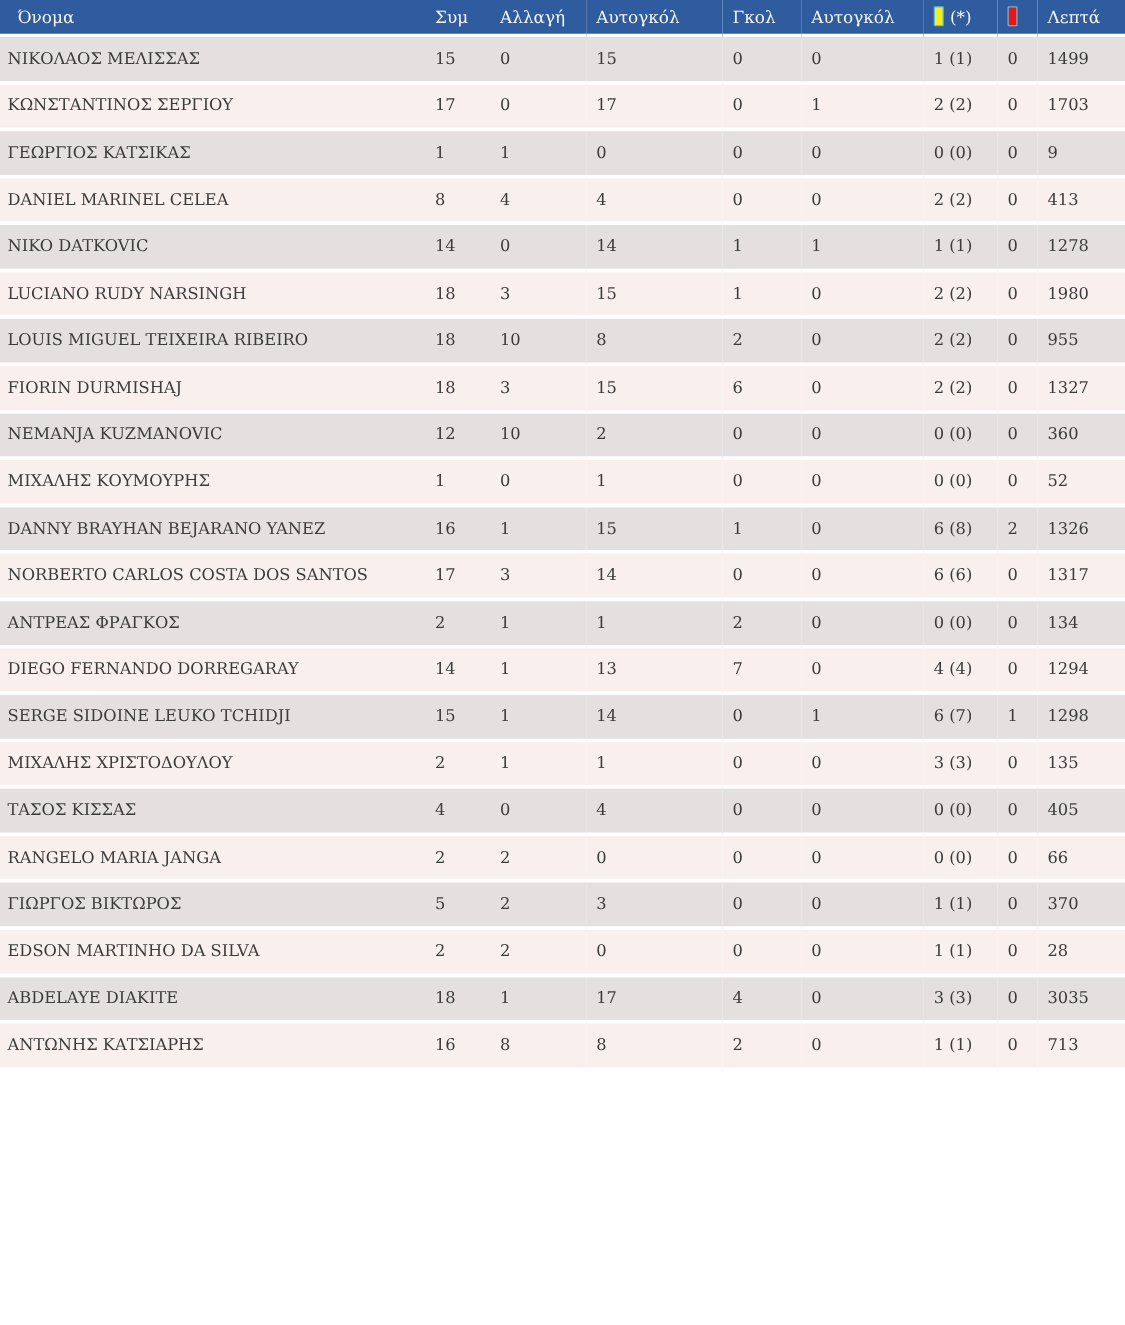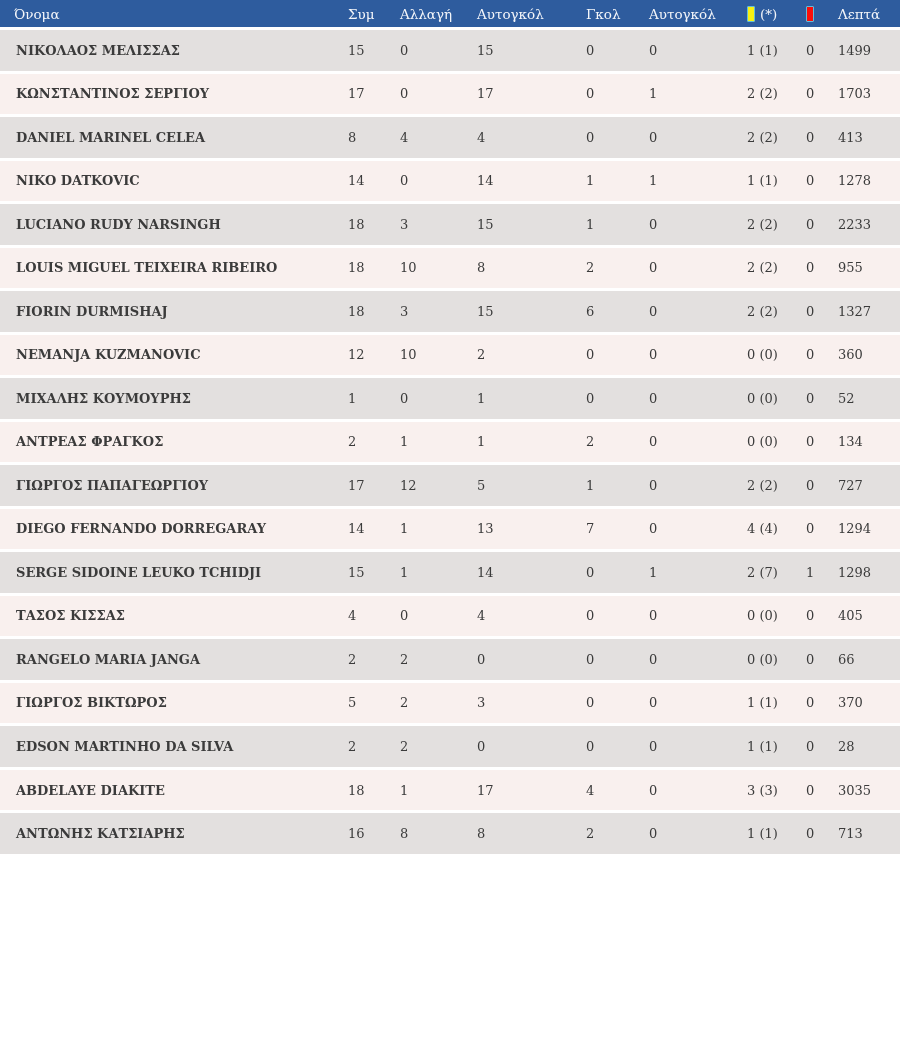--- a/index.html
+++ b/index.html
@@ -42,21 +42,21 @@
   tbody td {
     font-size: 13px;
     color: var(--text-dark);
     text-align: left;
     padding: 0 0 0 8px;
     border-bottom: 3px solid #ffffff;
     white-space: nowrap;
     overflow: hidden;
     vertical-align: middle;
   }
-  tbody td.first { padding-left: 16px; font-weight: bold; }
+  tbody td.first { padding-left: 6px; }
   tbody tr:nth-child(odd)  td { background: var(--row-odd); }
   tbody tr:nth-child(even) td { background: var(--row-even); }
   .card {
     display: inline-block;
     width: 8px; height: 16px;
     vertical-align: -3px;
     margin-right: 5px;
     border: 1px solid var(--card-border);
     border-radius: 1px;
   }
@@ -108,20 +108,31 @@
     <td>17</td>
     <td>0</td>
     <td>17</td>
     <td>0</td>
     <td>1</td>
     <td>2 (2)</td>
     <td>0</td>
     <td>1703</td>
   </tr>
       <tr>
+    <td class="first">ΓΕΩΡΓΙΟΣ ΚΑΤΣΙΚΑΣ</td>
+    <td>1</td>
+    <td>1</td>
+    <td>0</td>
+    <td>0</td>
+    <td>0</td>
+    <td>0 (0)</td>
+    <td>0</td>
+    <td>9</td>
+  </tr>
+      <tr>
     <td class="first">DANIEL MARINEL CELEA</td>
     <td>8</td>
     <td>4</td>
     <td>4</td>
     <td>0</td>
     <td>0</td>
     <td>2 (2)</td>
     <td>0</td>
     <td>413</td>
   </tr>
@@ -138,21 +149,21 @@
   </tr>
       <tr>
     <td class="first">LUCIANO RUDY NARSINGH</td>
     <td>18</td>
     <td>3</td>
     <td>15</td>
     <td>1</td>
     <td>0</td>
     <td>2 (2)</td>
     <td>0</td>
-    <td>2233</td>
+    <td>1980</td>
   </tr>
       <tr>
     <td class="first">LOUIS MIGUEL TEIXEIRA RIBEIRO</td>
     <td>18</td>
     <td>10</td>
     <td>8</td>
     <td>2</td>
     <td>0</td>
     <td>2 (2)</td>
     <td>0</td>
@@ -185,62 +196,84 @@
     <td>1</td>
     <td>0</td>
     <td>1</td>
     <td>0</td>
     <td>0</td>
     <td>0 (0)</td>
     <td>0</td>
     <td>52</td>
   </tr>
       <tr>
+    <td class="first">DANNY BRAYHAN BEJARANO YANEZ</td>
+    <td>16</td>
+    <td>1</td>
+    <td>15</td>
+    <td>1</td>
+    <td>0</td>
+    <td>6 (8)</td>
+    <td>2</td>
+    <td>1326</td>
+  </tr>
+      <tr>
+    <td class="first">NORBERTO CARLOS COSTA DOS SANTOS</td>
+    <td>17</td>
+    <td>3</td>
+    <td>14</td>
+    <td>0</td>
+    <td>0</td>
+    <td>6 (6)</td>
+    <td>0</td>
+    <td>1317</td>
+  </tr>
+      <tr>
     <td class="first">ΑΝΤΡΕΑΣ ΦΡΑΓΚΟΣ</td>
     <td>2</td>
     <td>1</td>
     <td>1</td>
     <td>2</td>
     <td>0</td>
     <td>0 (0)</td>
     <td>0</td>
     <td>134</td>
-  </tr>
-      <tr>
-    <td class="first">ΓΙΩΡΓΟΣ ΠΑΠΑΓΕΩΡΓΙΟΥ</td>
-    <td>17</td>
-    <td>12</td>
-    <td>5</td>
-    <td>1</td>
-    <td>0</td>
-    <td>2 (2)</td>
-    <td>0</td>
-    <td>727</td>
   </tr>
       <tr>
     <td class="first">DIEGO FERNANDO DORREGARAY</td>
     <td>14</td>
     <td>1</td>
     <td>13</td>
     <td>7</td>
     <td>0</td>
     <td>4 (4)</td>
     <td>0</td>
     <td>1294</td>
   </tr>
       <tr>
     <td class="first">SERGE SIDOINE LEUKO TCHIDJI</td>
     <td>15</td>
     <td>1</td>
     <td>14</td>
     <td>0</td>
     <td>1</td>
-    <td>2 (7)</td>
+    <td>6 (7)</td>
     <td>1</td>
     <td>1298</td>
+  </tr>
+      <tr>
+    <td class="first">ΜΙΧΑΛΗΣ ΧΡΙΣΤΟΔΟΥΛΟΥ</td>
+    <td>2</td>
+    <td>1</td>
+    <td>1</td>
+    <td>0</td>
+    <td>0</td>
+    <td>3 (3)</td>
+    <td>0</td>
+    <td>135</td>
   </tr>
       <tr>
     <td class="first">ΤΑΣΟΣ ΚΙΣΣΑΣ</td>
     <td>4</td>
     <td>0</td>
     <td>4</td>
     <td>0</td>
     <td>0</td>
     <td>0 (0)</td>
     <td>0</td>

